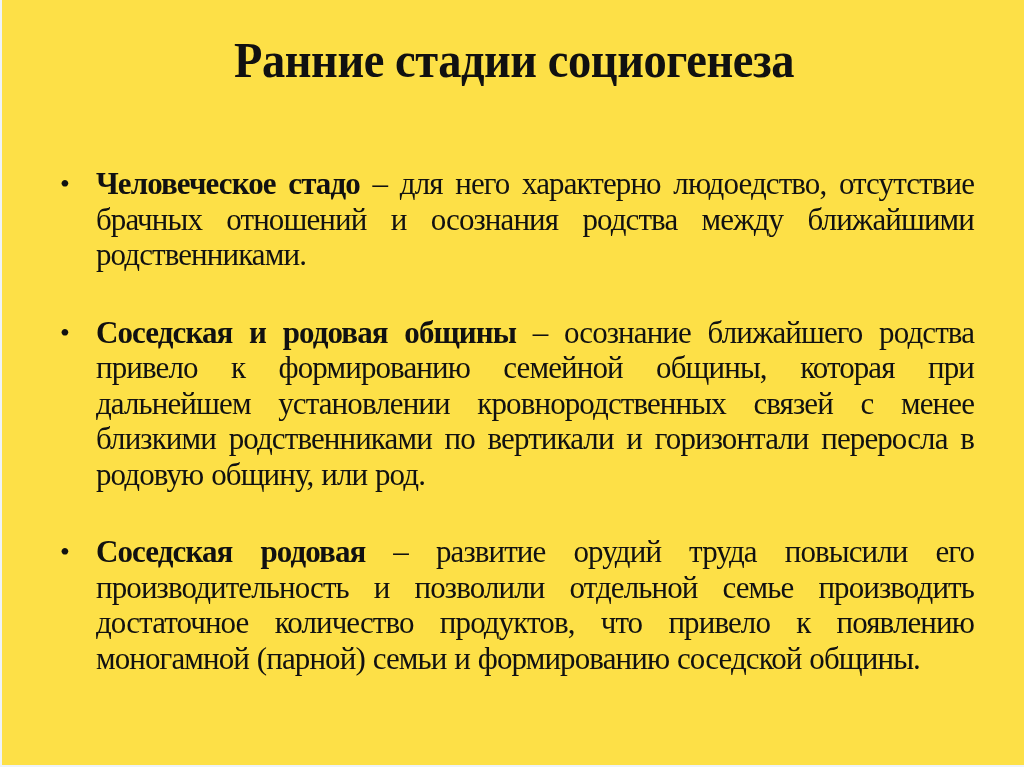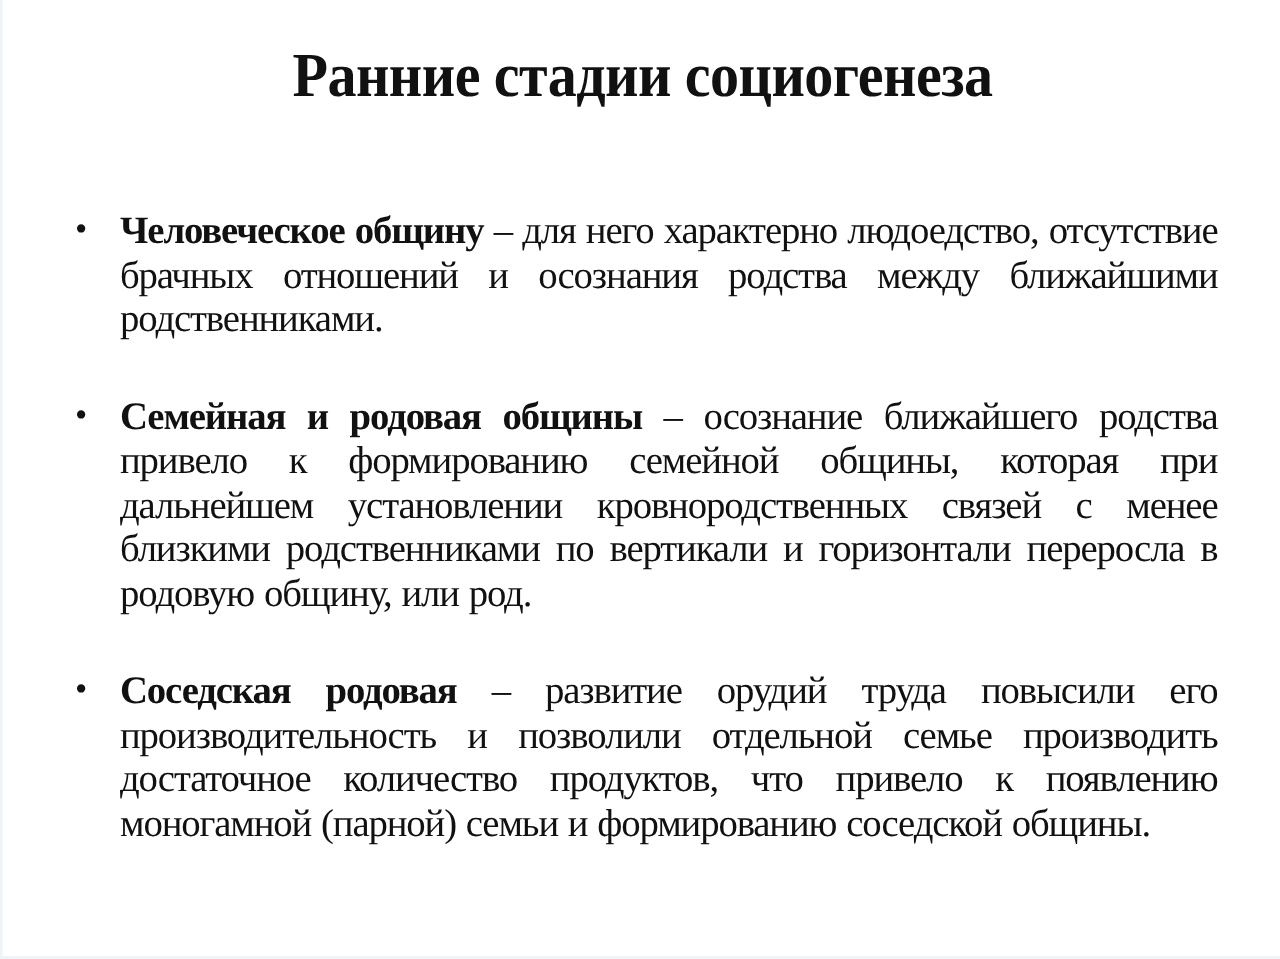--- a/index.html
+++ b/index.html
@@ -7,21 +7,21 @@
     padding: 0;
     width: 1024px;
     height: 767px;
     overflow: hidden;
     background: #e6edf5;
   }
   .slide {
     position: relative;
     width: 1024px;
     height: 767px;
-    background: #ffffff;
+    background: #fde047;
     box-sizing: border-box;
     border-left: 2px solid #eef3f8;
     border-bottom: 2px solid #eef3f8;
     font-family: "Liberation Serif", "DejaVu Serif", serif;
     color: #111;
   }
   .title {
     position: absolute;
     left: 0;
     top: 30px;
@@ -70,24 +70,24 @@
 </style>
 </head>
 <body>
 
 <div class="slide">
   <h1 class="title">Ранние стадии социогенеза</h1>
 
   <ul class="bullets">
     <li class="bullet">
       <span class="bullet-dot">•</span>
-      <span class="term">Человеческое общину</span><span> – для него характерно людоедство, отсутствие брачных отношений и осознания родства между ближайшими родственниками.</span>
+      <span class="term">Человеческое стадо</span><span> – для него характерно людоедство, отсутствие брачных отношений и осознания родства между ближайшими родственниками.</span>
     </li>
     <li class="bullet">
       <span class="bullet-dot">•</span>
-      <span class="term">Семейная и родовая общины</span><span> – осознание ближайшего родства привело к формированию семейной общины, которая при дальнейшем установлении кровнородственных связей с менее близкими родственниками по вертикали и горизонтали переросла в родовую общину, или род.</span>
+      <span class="term">Соседская и родовая общины</span><span> – осознание ближайшего родства привело к формированию семейной общины, которая при дальнейшем установлении кровнородственных связей с менее близкими родственниками по вертикали и горизонтали переросла в родовую общину, или род.</span>
     </li>
     <li class="bullet">
       <span class="bullet-dot">•</span>
       <span class="term">Соседская родовая</span><span> – развитие орудий труда повысили его производительность и позволили отдельной семье производить достаточное количество продуктов, что привело к появлению моногамной (парной) семьи и формированию соседской общины.</span>
     </li>
   </ul>
 </div>
 
 </body></html>

